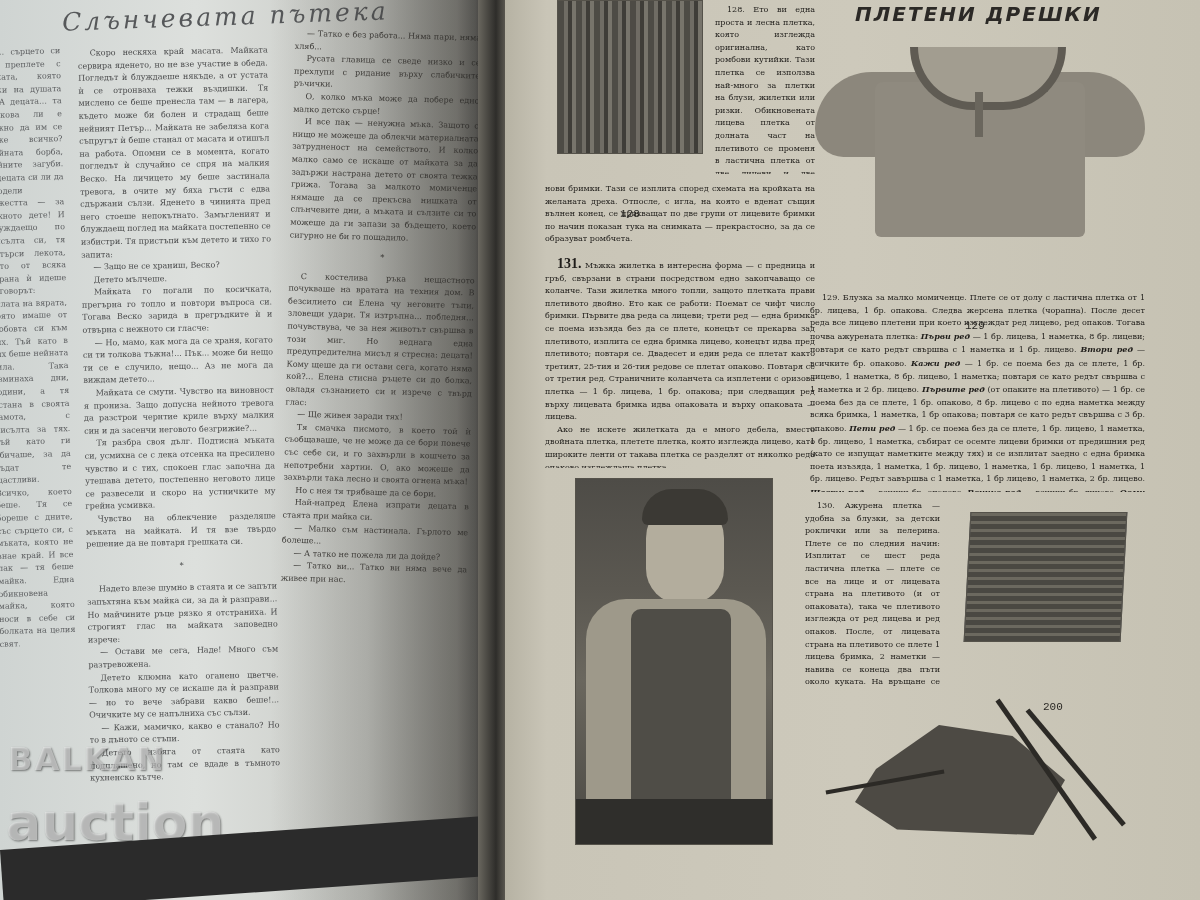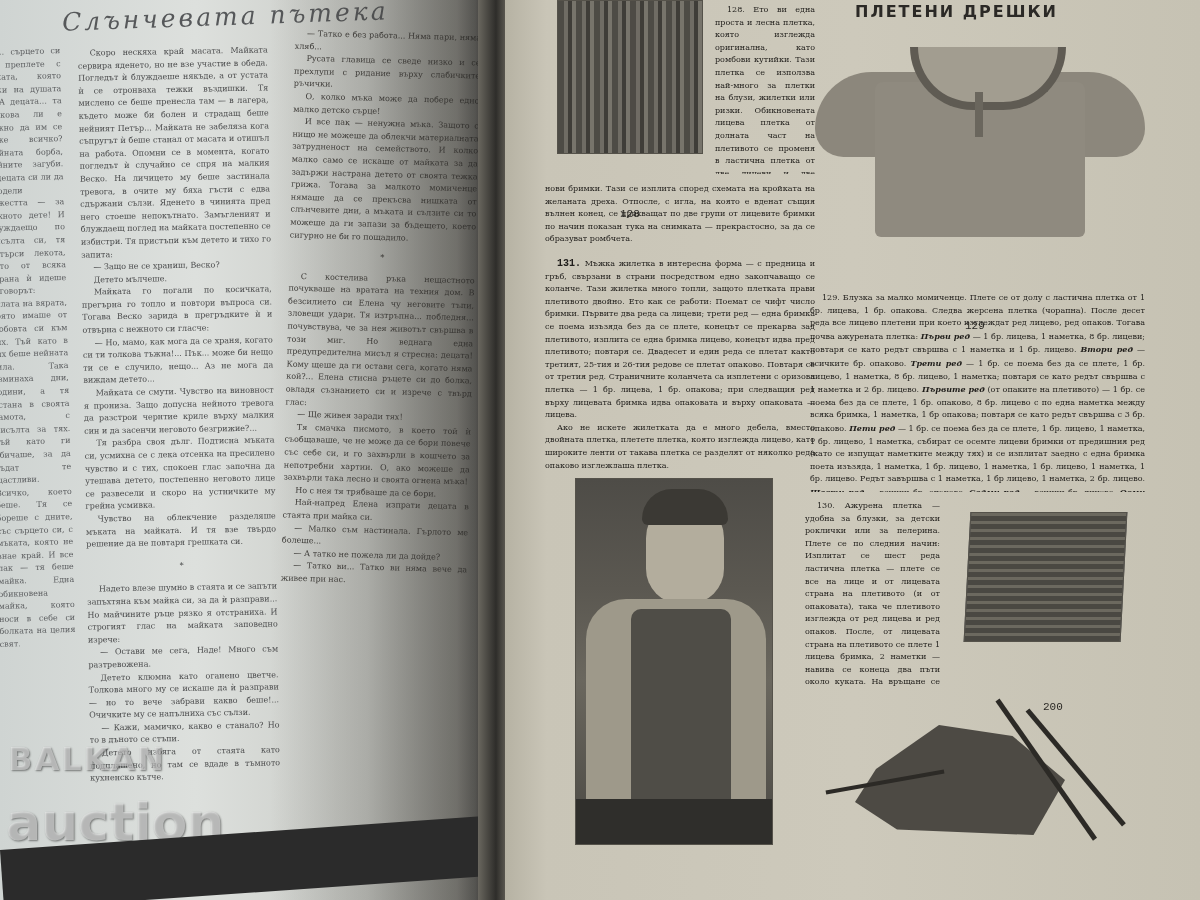--- a/index.html
+++ b/index.html
@@ -7,25 +7,25 @@
   .spread{position:absolute;inset:0;}
   .page-left{position:absolute;left:0;top:0;width:490px;height:900px;background:linear-gradient(90deg,#cfd4d2 0%,#dde0dd 40%,#c9cbc6 75%,#8d8c86 97%,#55534e 100%);overflow:hidden;}
   .page-left .shade{position:absolute;left:270px;top:0;width:220px;height:900px;background:linear-gradient(90deg,rgba(0,0,0,0) 0%,rgba(60,55,50,.15) 30%,rgba(40,38,34,.35) 85%,rgba(20,20,20,.6) 100%);pointer-events:none;}
   .gutter{position:absolute;left:478px;top:0;width:40px;height:900px;background:linear-gradient(90deg,#6a675f,#2e2d2a 45%,#5e5b53 70%,#b7b3a6);}
   .page-right{position:absolute;left:505px;top:0;width:695px;height:900px;background:linear-gradient(90deg,#b6b2a3 0%,#c9c5b7 6%,#cdc9bb 50%,#c6c2b3 100%);overflow:hidden;}
   .bottom-bg{position:absolute;left:0;top:850px;width:500px;height:60px;background:#2b2b2b;transform:rotate(-4deg);transform-origin:left top;}
   .col{position:absolute;font-size:8px;line-height:12.6px;color:#3d3d3d;text-align:justify;}
   .col p{margin:0;text-indent:12px;}
   .col.dark{color:#1f1d1a;}
   .title-left{position:absolute;left:62px;top:2px;font-family:"DejaVu Serif",serif;font-style:italic;font-size:25px;letter-spacing:3px;color:#56585a;transform:rotate(-2deg);}
-  .title-right{position:absolute;left:350px;top:2px;font-family:"DejaVu Sans",sans-serif;font-weight:bold;font-size:16px;letter-spacing:2px;color:#2b2926;}
+  .title-right{position:absolute;left:350px;top:2px;font-family:"DejaVu Sans",sans-serif;font-style:italic;font-weight:bold;font-size:20px;letter-spacing:2px;color:#2b2926;}
   .photo{position:absolute;border:1px solid #55524a;}
   .cap{position:absolute;font-size:11px;color:#2a2824;font-family:Liberation Mono, monospace;margin-top:48px;}
   .watermark{position:absolute;font-family:"DejaVu Sans",sans-serif;font-weight:bold;color:rgba(235,235,235,.55);text-shadow:1px 1px 2px rgba(0,0,0,.45);letter-spacing:2px;}
-  .num{font-family:Liberation Mono, monospace;font-weight:bold;font-size:10px;}
+  .num{font-family:Liberation Serif, serif;font-weight:bold;font-size:14px;}
   em.row{font-style:italic;font-weight:bold;}
 </style>
 </head>
 <body>
 
 <div class="spread">
 
   <div class="page-left">
     <div class="title-left">Слънчевата пътека</div>
 
@@ -109,25 +109,25 @@
       <div style="position:absolute;left:60px;top:40px;width:210px;height:155px;background:#8f8a7f;border-radius:8px 8px 6px 6px;"></div>
       <div style="position:absolute;left:95px;top:5px;width:140px;height:55px;border:8px solid #5f5b53;border-top:none;border-radius:0 0 70px 70px;background:#a29d90;"></div>
       <div style="position:absolute;left:160px;top:50px;width:8px;height:45px;background:#6a665d;"></div>
     </div>
     <div class="cap" style="left:460px;top:272px;">129</div>
 
     <div class="col dark" style="left:305px;top:292px;width:335px;height:200px;overflow:hidden;">
       <p><span>129. Блузка за малко момиченце. Плете се от долу с ластична плетка от 1 бр. лицева, 1 бр. опакова. Следва жерсена плетка (чорапна). После десет реда все лицево плетени при което изглеждат ред лицево, ред опаков. Тогава почва ажурената плетка:</span>
         <em class="row">Първи ред</em> <span>— 1 бр. лицева, 1 наметка, 8 бр. лицеви; повтаря се като редът свършва с 1 наметка и 1 бр. лицево.</span>
         <em class="row">Втори ред</em> <span>— всичките бр. опаково.</span>
-        <em class="row">Трети ред</em> <span>— 1 бр. се поема без да се плете, 1 бр. лицево, 1 наметка, 8 бр. лицево, 1 наметка; повтаря се като редът свършва с 1 наметка и 2 бр. лицево.</span>
+        <em class="row">Кажи ред</em> <span>— 1 бр. се поема без да се плете, 1 бр. лицево, 1 наметка, 8 бр. лицево, 1 наметка; повтаря се като редът свършва с 1 наметка и 2 бр. лицево.</span>
         <em class="row">Първите ред</em> <span>(от опаките на плетивото) — 1 бр. се поема без да се плете, 1 бр. опаково, 8 бр. лицево с по една наметка между всяка бримка, 1 наметка, 1 бр опакова; повтаря се като редът свършва с 3 бр. опаково.</span>
         <em class="row">Пети ред</em> <span>— 1 бр. се поема без да се плете, 1 бр. лицево, 1 наметка, 1 бр. лицево, 1 наметка, събират се осемте лицеви бримки от предишния ред (като се изпущат наметките между тях) и се изплитат заедно с една бримка поета изъзяда, 1 наметка, 1 бр. лицево, 1 наметка, 1 бр. лицево, 1 наметка, 1 бр. лицево. Редът завършва с 1 наметка, 1 бр лицево, 1 наметка, 2 бр. лицево.</span>
         <em class="row">Шести ред</em> <span>— всички бр. опаково.</span>
-        <em class="row">Седми ред</em> <span>— всички бр. лицево.</span>
+        <em class="row">Всичко ред</em> <span>— всички бр. лицево.</span>
         <em class="row">Осми ред</em> 
          
       </p>
     </div>
 
     <div class="col dark" style="left:300px;top:500px;width:135px;height:190px;overflow:hidden;">
       <p>130. Ажурена плетка — удобна за блузки, за детски роклички или за пелерина. Плете се по следния начин: Изплитат се шест реда ластична плетка — плете се все на лице и от лицевата страна на плетивото (и от опаковата), така че плетивото изглежда от ред лицева и ред опаков. После, от лицевата страна на плетивото се плете 1 лицева бримка, 2 наметки — навива се конеца два пъти около куката. На връщане се плетат всичките бримки лицево, като наметките се изпущат, — тези изпуснати наметки представляват ажура. После пак се плете шест реда ластична плетка и т. н.</p>
     </div>
 
     <div class="photo" style="left:462px;top:512px;width:155px;height:128px;background:repeating-linear-gradient(0deg,#4a4842 0 5px,#6c695f 5px 8px),#555;transform:skewX(-3deg);"></div>

